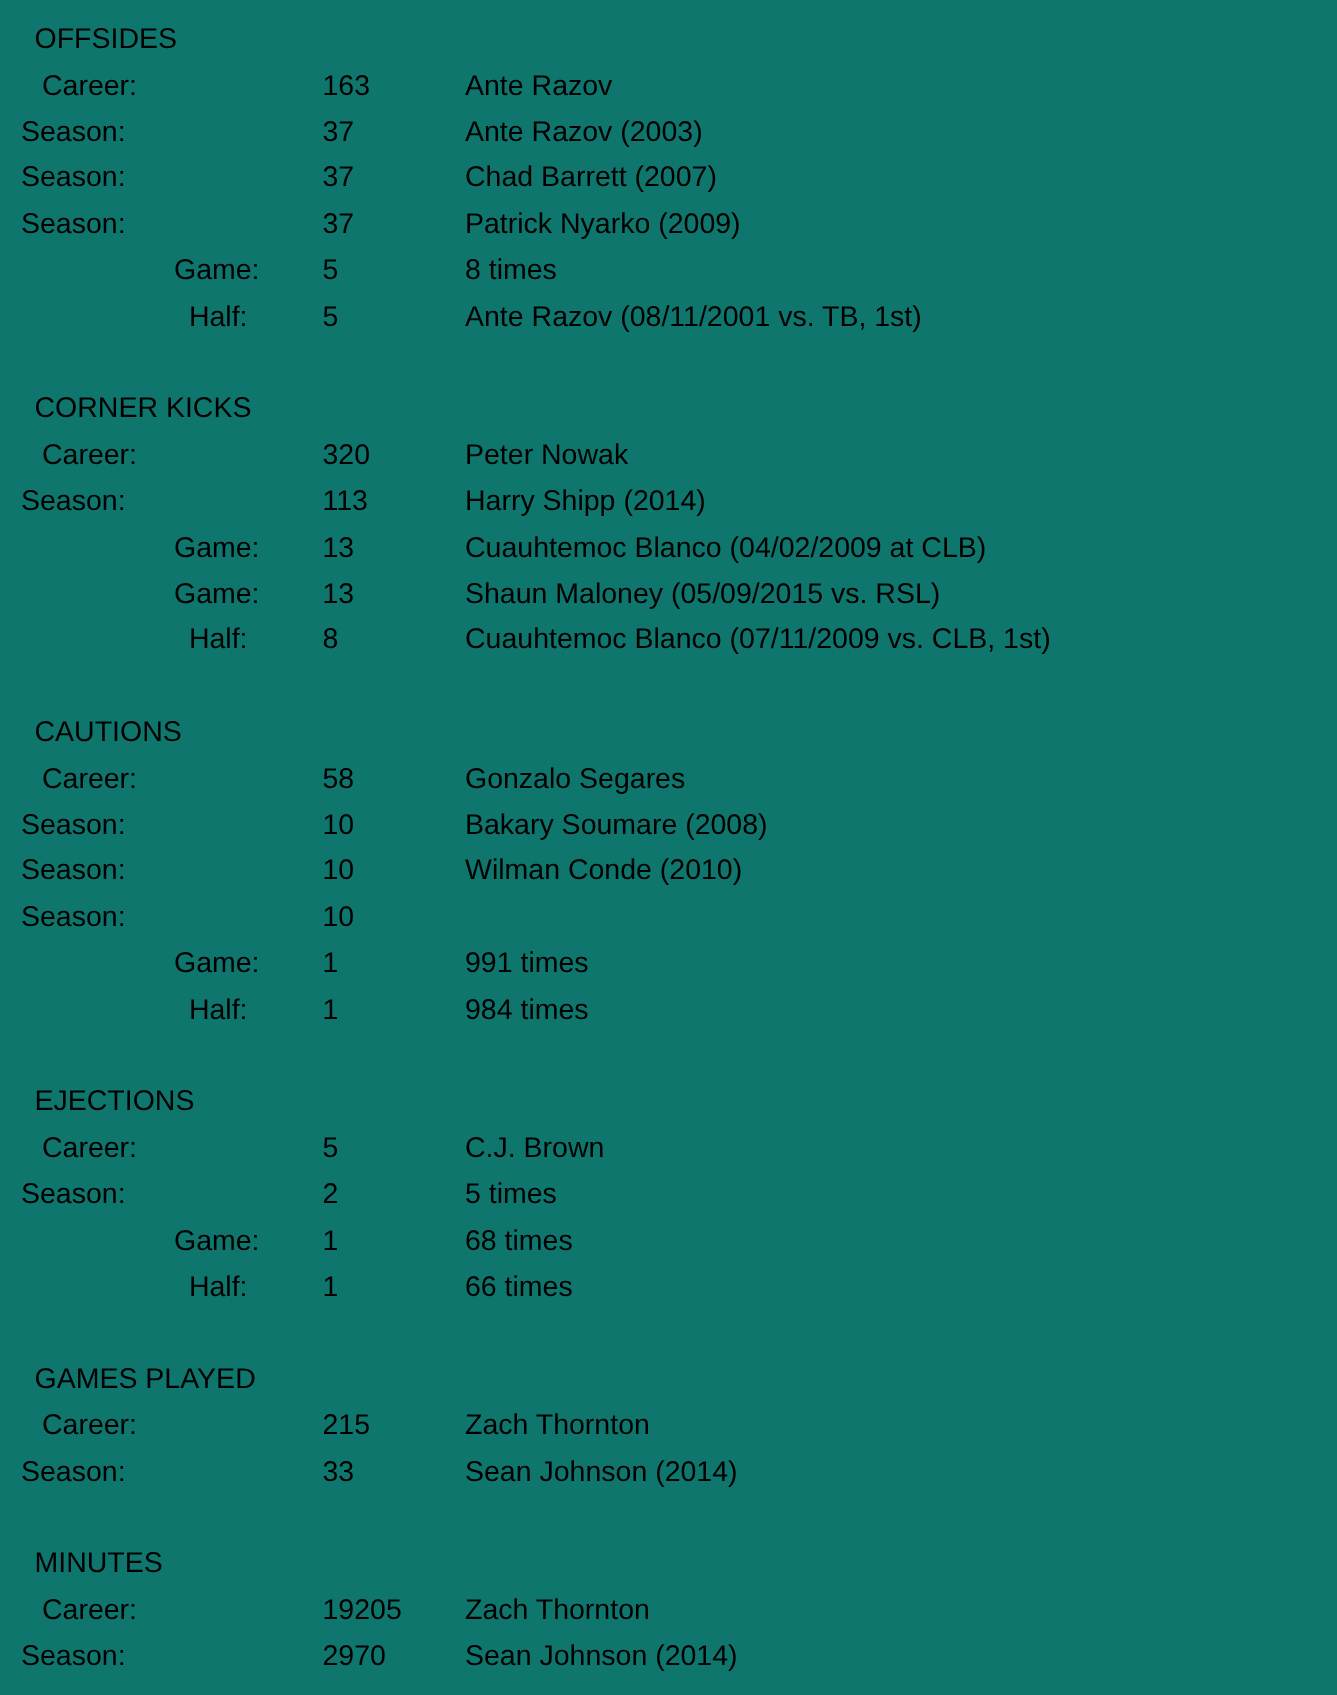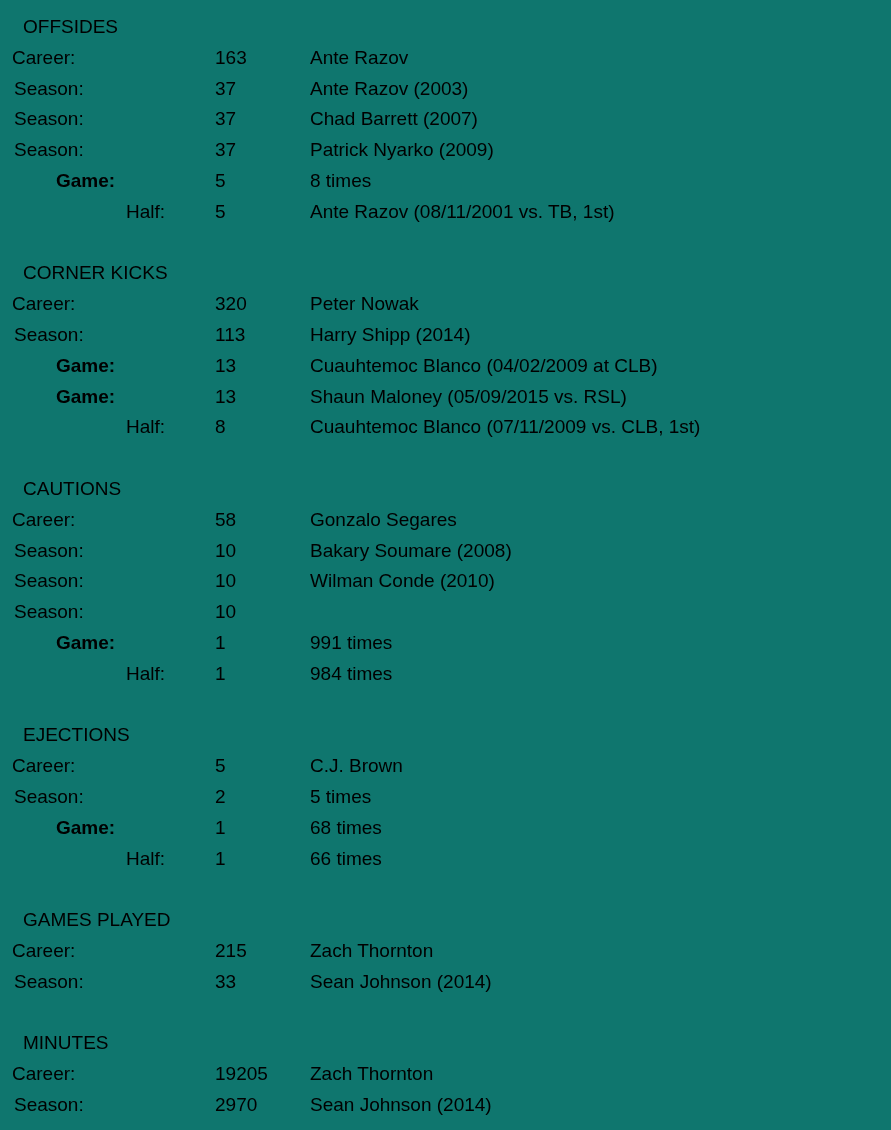--- a/index.html
+++ b/index.html
@@ -24,23 +24,23 @@
   .section-title {
     padding-left: 23px;
     white-space: nowrap;
   }
   .row {
     display: grid;
     grid-template-columns: 215px 95px auto;
     white-space: nowrap;
   }
   .scope { display: block; }
-  .scope-career { padding-left: 12px; }
+  .scope-career { padding-left: 28px; }
   .scope-season { padding-left: 14px; }
-  .scope-game   { padding-left: 56px; font-weight: bold; }
+  .scope-game   { padding-left: 116px; }
   .scope-half   { padding-left: 76px; text-align: center; }
   .value  { display: block; }
   .holder { display: block; }
 </style>
 </head>
 <body>
 
 <div class="doc">
 
   <div class="section">

